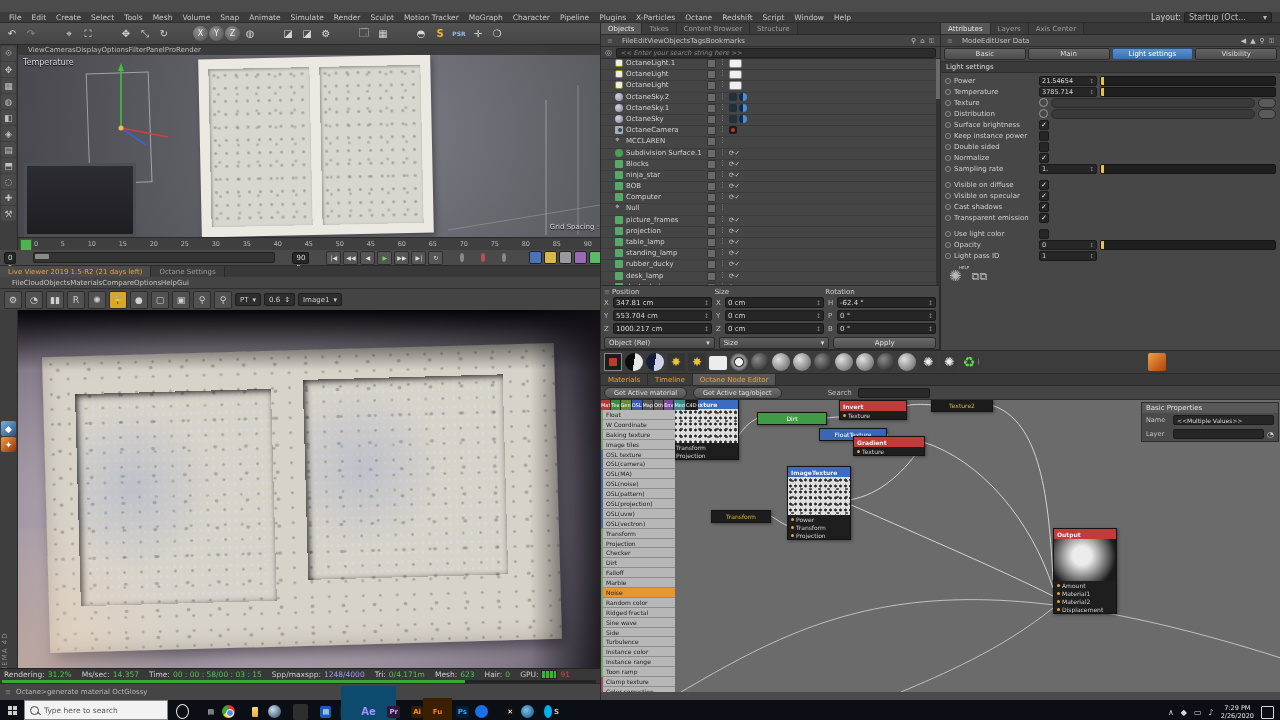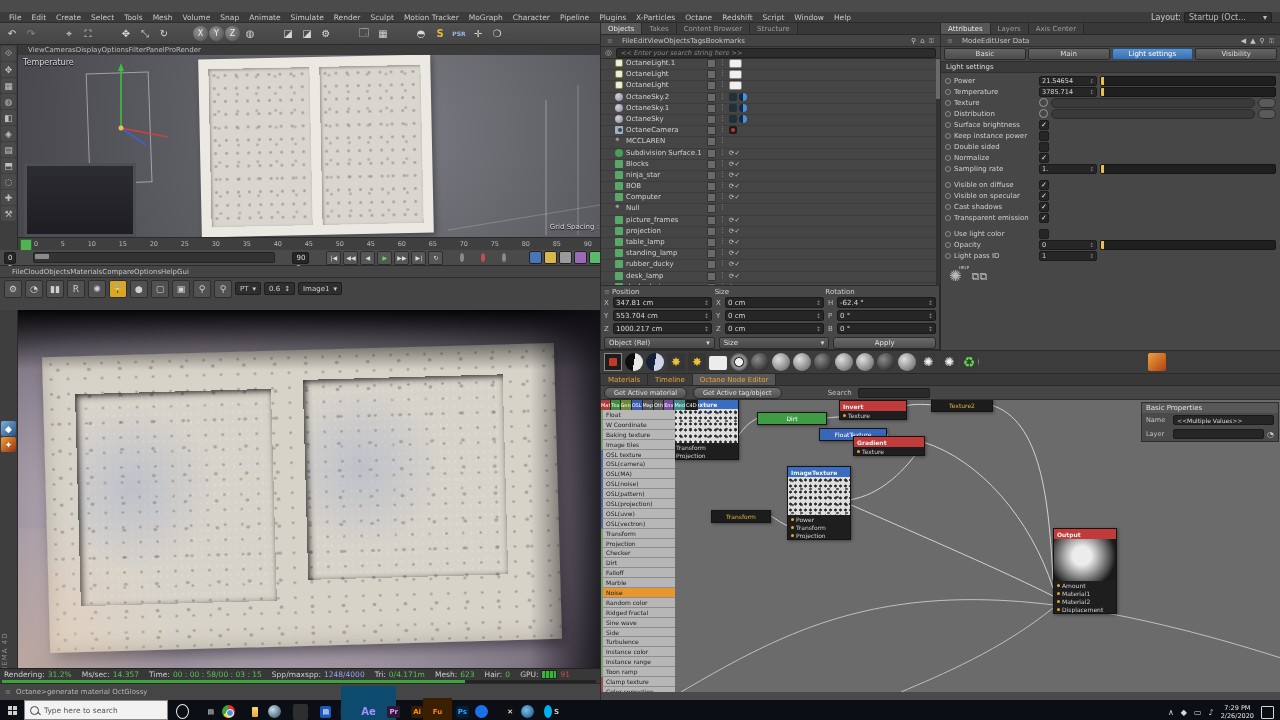--- a/index.html
+++ b/index.html
@@ -373,20 +373,25 @@
     <span class="keysq" style="background: rgb(74, 116, 184);"></span>
         <span class="keysq" style="background: rgb(216, 184, 74);"></span>
         <span class="keysq" style="background: rgb(154, 154, 154);"></span>
         <span class="keysq" style="background: rgb(154, 106, 184);"></span>
         <span class="keysq" style="background: rgb(90, 186, 106);"></span>
         <span class="keysq" style="background: rgb(58, 154, 90);"></span>
       </span>
   </div>
 
   <div class="abs" id="lv">
+    <div id="lvtabs">
+
+    <span class="lvtab">Live Viewer 2019 1.5-R2 (21 days left)</span>
+        <span class="lvtab off">Octane Settings</span>
+      </div>
     <div id="lvmenu">
       <span><span>File</span><span>Cloud</span><span>Objects</span><span>Materials</span><span>Compare</span><span>Options</span><span>Help</span><span>Gui</span></span>
     </div>
     <div id="lvtools">
       <span style="display:flex;gap:3px">
 
       <span class="lvi">⚙</span>
           <span class="lvi">◔</span>
           <span class="lvi">▮▮</span>
           <span class="lvi">R</span>

